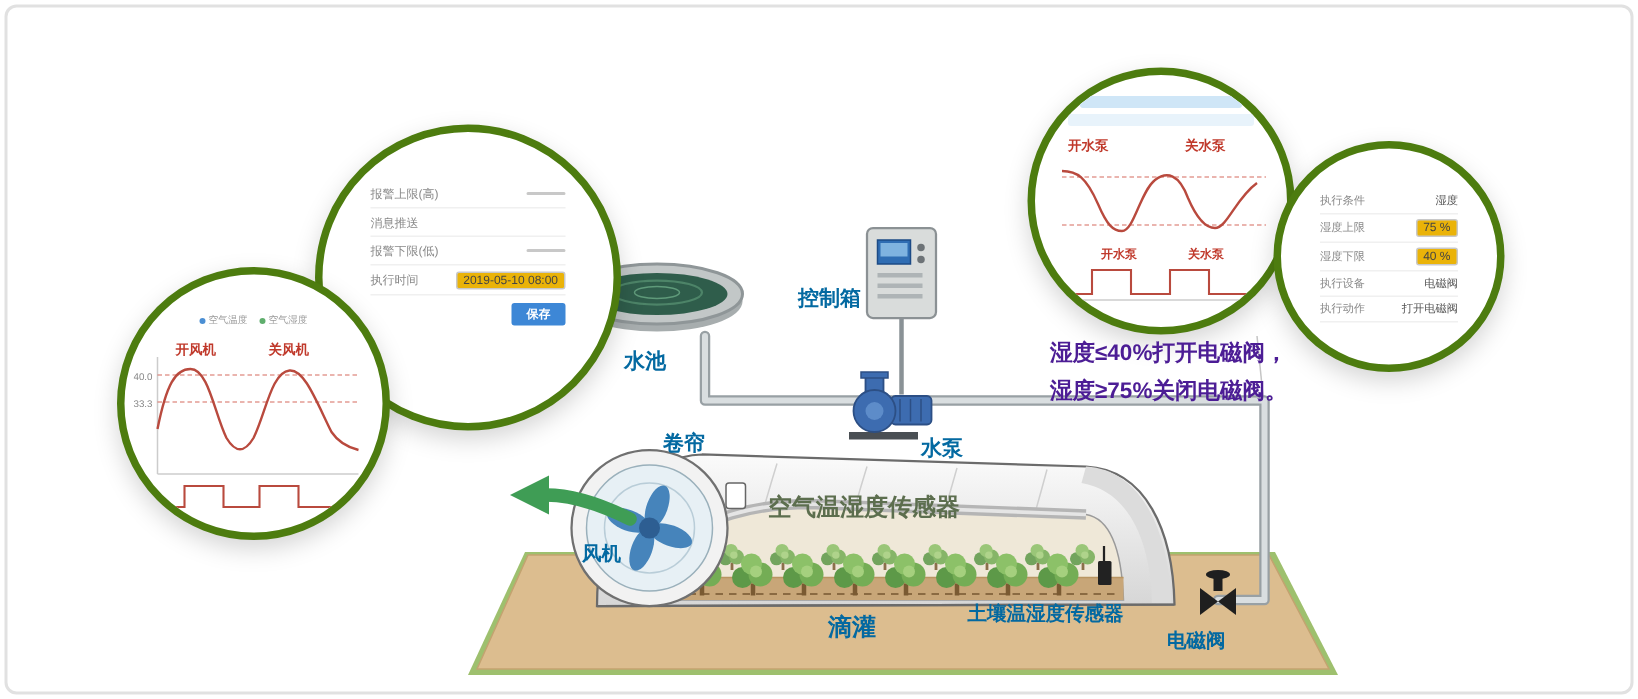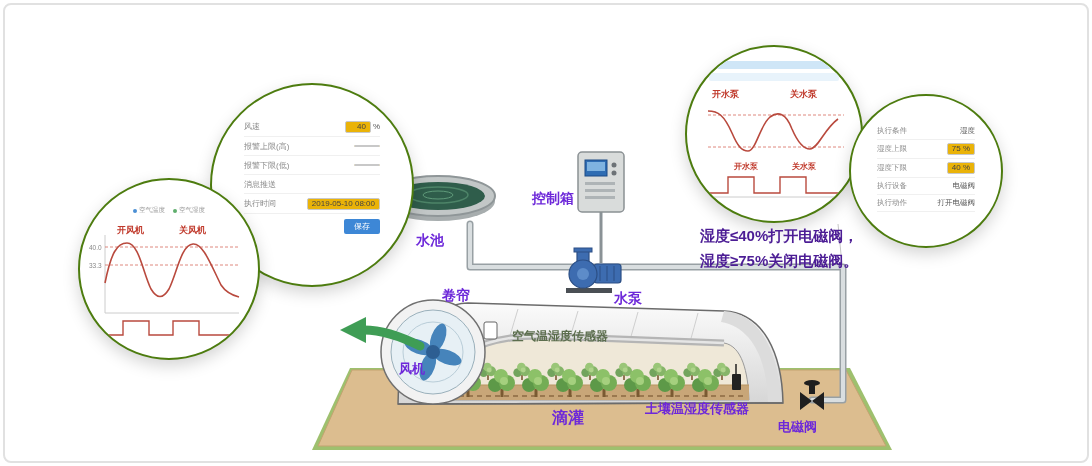--- a/index.html
+++ b/index.html
@@ -1,21 +1,21 @@
 <!DOCTYPE html>
 <html><head>
 <meta charset="utf-8">
 <style>
   html,body{margin:0;padding:0;background:#fff;}
   .stage{position:relative;width:1092px;height:466px;background:#fff;overflow:hidden;
          font-family:"Liberation Sans",sans-serif;}
   .frame{position:absolute;inset:3px;border:2px solid #e1e1e1;border-radius:8px;pointer-events:none;}
 
   
-  .callout{position:absolute;border-radius:50%;background:#fff;border:2px solid #4d7c0f;
+  .callout{position:absolute;border-radius:50%;background:#fff;border:5px solid #4d7c0f;
            box-shadow:0 6px 16px rgba(0,0,0,.17);overflow:hidden;box-sizing:border-box;}
   .c-temp-chart{left:78px;top:178px;width:182px;height:182px;z-index:4;}
   .c-fan-form{left:210px;top:83px;width:204px;height:204px;z-index:3;}
   .c-pump-chart{left:685px;top:45px;width:178px;height:178px;z-index:3;}
   .c-valve-form{left:849px;top:94px;width:154px;height:154px;z-index:4;}
 
   
   .legend-row{display:flex;justify-content:center;gap:8px;margin-top:26px;font-size:6.5px;color:#9a9a9a;}
   .legend-item{display:flex;align-items:center;gap:2px;}
   .dot{width:4px;height:4px;border-radius:50%;display:inline-block;}
@@ -34,25 +34,25 @@
   .mf-select{border:1px solid #c4c4c4;border-radius:2px;padding:0 3px;font-size:7px;color:#666;
              display:inline-flex;align-items:center;gap:3px;background:#fff;}
   .caret{width:0;height:0;border-left:3px solid transparent;border-right:3px solid transparent;
          border-top:3px solid #999;display:inline-block;}
   .mf-row{display:flex;justify-content:space-between;align-items:center;font-size:8px;color:#8a8a8a;
           padding:3.5px 0;border-bottom:1px solid #f0f0f0;}
   .mini-form.small .mf-row{font-size:7.5px;padding:3px 0;}
   .mf-val{color:#555;display:flex;align-items:center;gap:2px;}
   .mini-input{display:inline-block;border:1px solid #c8c8c8;border-radius:2px;padding:0 4px;min-width:16px;
               text-align:right;color:#444;background:#eab308;font-size:8px;line-height:10px;}
-  .mf-btn{background:#3d87d6;color:#fff;font-size:8px;padding:2px 10px;border-radius:2px;float:right;margin-top:5px;}
-
-  
-  .scene-label{position:absolute;color:#6d28d9;font-weight:700;font-size:14px;z-index:5;white-space:nowrap;}
-  .roof-label{position:absolute;color:#5c6e4e;font-weight:700;font-size:12px;z-index:5;white-space:nowrap;}
+  .mf-btn{background:#3d87d6;color:#fff;font-size:8px;padding:2px 10px;border-radius:2px;float:right;margin-top:5px;font-weight:bold;}
+
+  
+  .scene-label{position:absolute;color:#0369a1;font-weight:700;font-size:14px;z-index:5;white-space:nowrap;}
+  .roof-label{position:absolute;color:#5c6e4e;font-weight:700;font-size:16px;z-index:5;white-space:nowrap;}
   .rule-text{position:absolute;color:#4c1d95;font-weight:600;font-size:15px;line-height:1.65;z-index:5;}
   .scene-svg{position:absolute;inset:0;z-index:1;}
 </style>
 </head>
 <body>
 
 <div class="stage">
   <div class="frame"></div>
 
   <svg class="scene-svg" viewBox="0 0 1092 466">
@@ -209,37 +209,30 @@
       <path d="M16,66 C22,36 28,26 38,26 C50,26 54,56 62,72 C68,82 74,82 80,72 C88,56 92,28 104,27 C114,26 122,48 132,68 C136,74 142,78 150,80" fill="none" stroke="#b94a3e" stroke-width="1.6"></path>
       <text x="28" y="16" font-size="9" font-weight="bold" fill="#c0392b">开风机</text>
       <text x="90" y="16" font-size="9" font-weight="bold" fill="#c0392b">关风机</text>
       <path d="M16,118 L34,118 L34,104 L60,104 L60,118 L84,118 L84,104 L110,104 L110,118 L150,118" fill="none" stroke="#b94a3e" stroke-width="1.4"></path>
     </svg>
   </div>
 
   <div class="callout c-fan-form">
     <div class="mini-form big">
       <div class="mf-row">
-        <span>风速</span>
-        <span class="mf-val">
-          <span class="mini-input">40</span>
-          <span>%</span>
-        </span>
-      </div>
-      <div class="mf-row">
         <span>报警上限(高)</span>
         <span class="mini-input"></span>
       </div>
       <div class="mf-row">
+        <span>消息推送</span>
+        <span class="mf-val"></span>
+      </div>
+      <div class="mf-row">
         <span>报警下限(低)</span>
         <span class="mini-input"></span>
-      </div>
-      <div class="mf-row">
-        <span>消息推送</span>
-        <span class="mf-val"></span>
       </div>
       <div class="mf-row">
         <span>执行时间</span>
         <span class="mini-input">2019-05-10 08:00</span>
       </div>
       <span class="mf-btn">保存</span>
     </div>
   </div>
 
   <div class="callout c-pump-chart">
@@ -280,21 +273,21 @@
         <span>执行动作</span>
         <span class="mf-val">打开电磁阀</span>
       </div>
     </div>
   </div>
 
   <div class="scene-label" style="left:416px;top:232px;">水池</div>
   <div class="scene-label" style="left:532px;top:190px;">控制箱</div>
   <div class="scene-label" style="left:614px;top:290px;">水泵</div>
   <div class="scene-label" style="left:442px;top:287px;">卷帘</div>
-  <div class="scene-label" style="left:399px;top:360px;font-size:13px;">风机</div>
+  <div class="scene-label" style="left:388px;top:360px;font-size:13px;">风机</div>
   <div class="scene-label" style="left:552px;top:408px;font-size:16px;">滴灌</div>
   <div class="scene-label" style="left:778px;top:418px;font-size:13px;">电磁阀</div>
   <div class="roof-label" style="left:512px;top:328px;">空气温湿度传感器</div>
   <div class="scene-label" style="left:645px;top:400px;font-size:13px;">土壤温湿度传感器</div>
 
   <div class="rule-text" style="left:700px;top:224px;width:172px;">
     <span>湿度≤40%打开电磁阀，</span>
     <span>湿度≥75%关闭电磁阀。</span>
   </div>
 </div>

